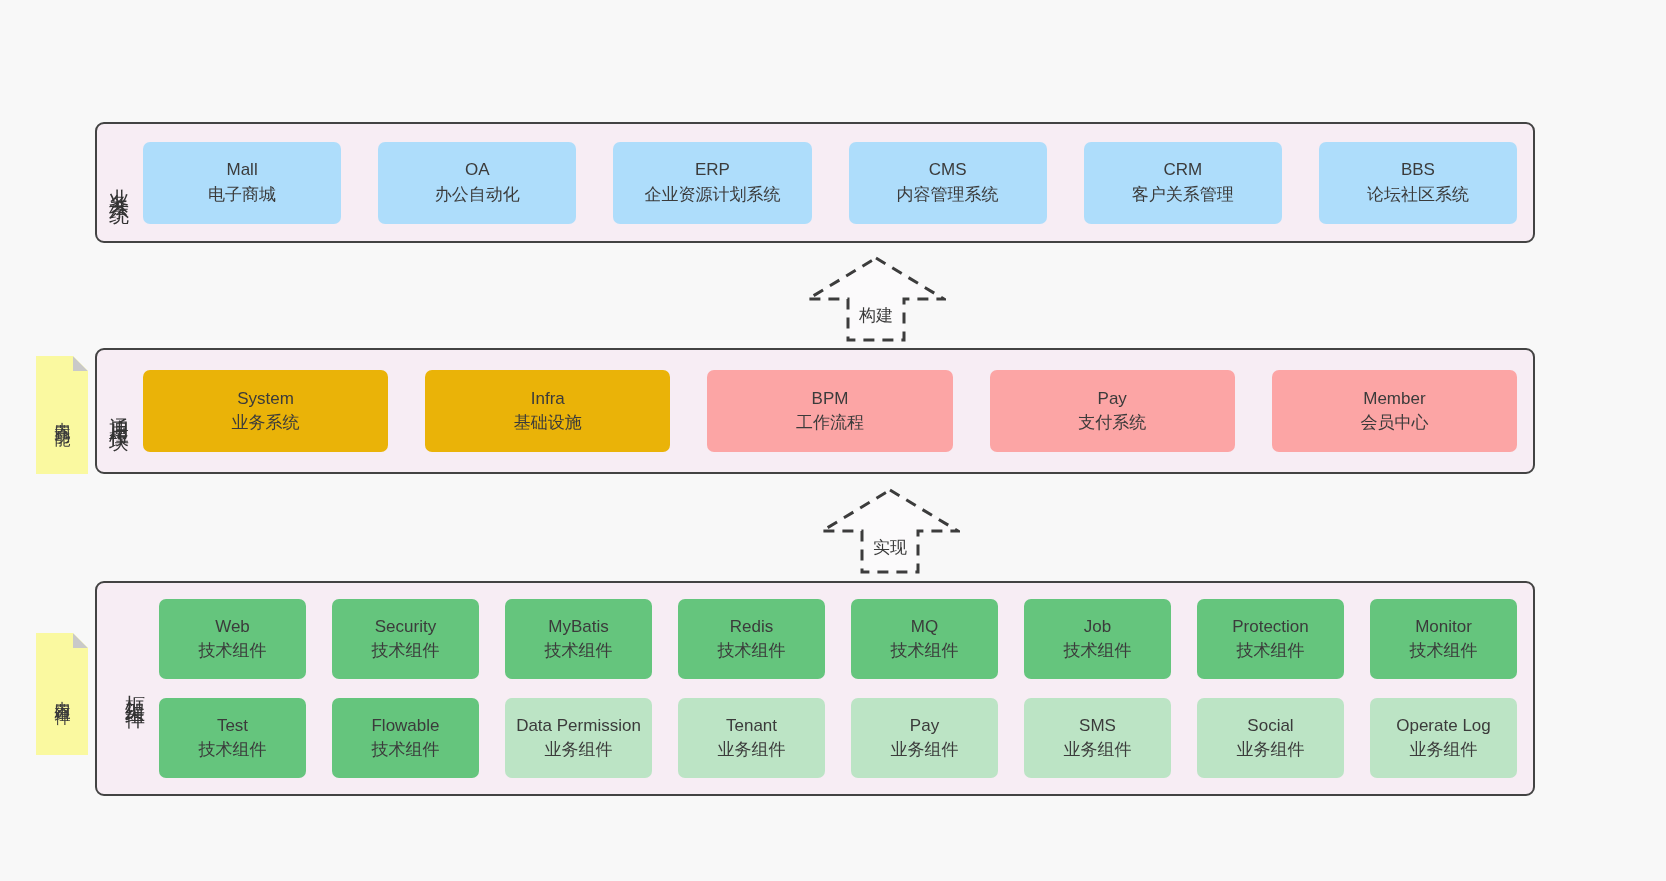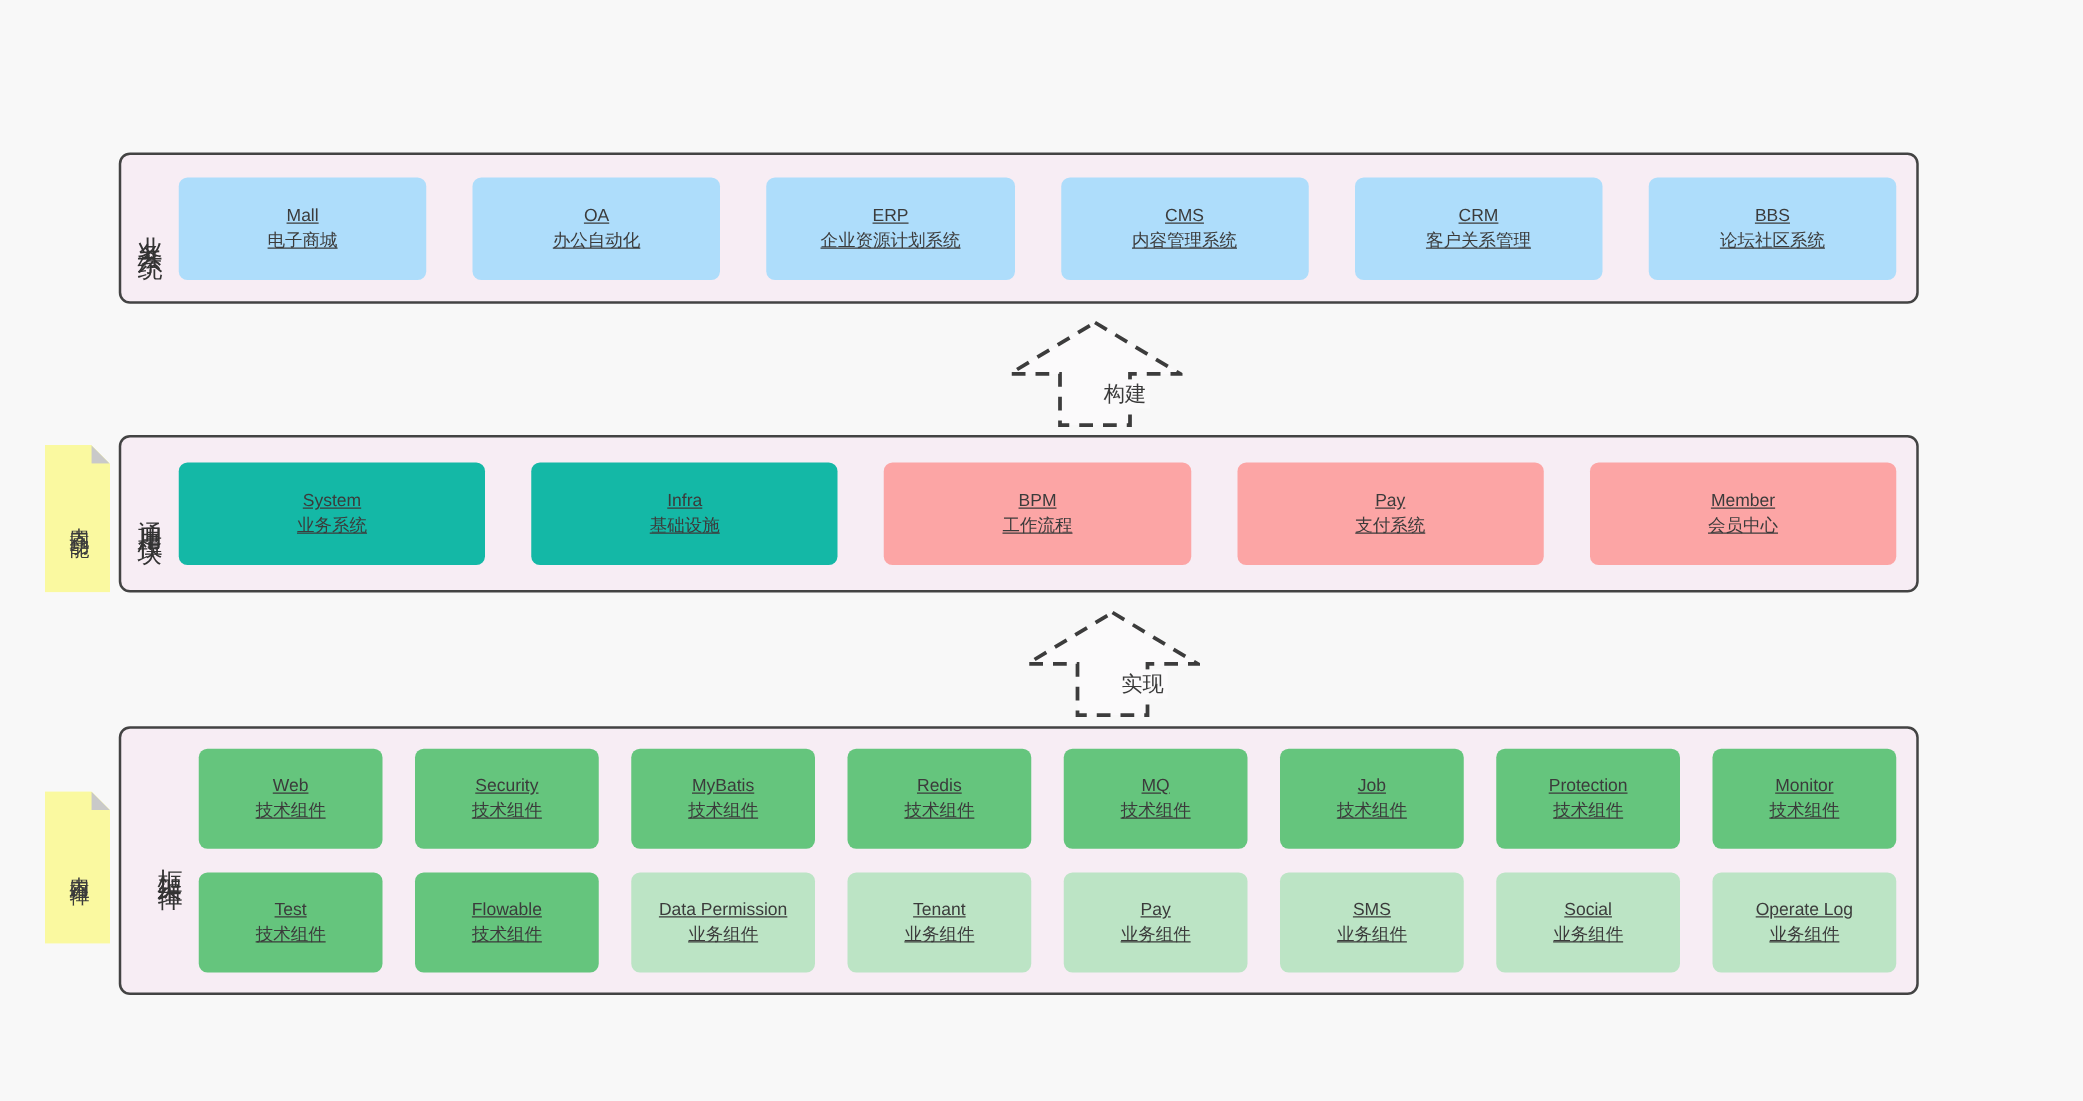--- a/index.html
+++ b/index.html
@@ -17,24 +17,24 @@
   #panel-modules    { top:348px; height:126px; }
   #panel-components { top:581px; height:215px;padding-left:16px; }
 
   .vlabel { flex:0 0 46px; display:flex; align-items:center; justify-content:center; align-self:stretch; }
   .vtext  { writing-mode:vertical-rl; text-orientation:upright; font-size:20px; letter-spacing:5px; color:#333; }
 
   .boxes { flex:1; display:flex; gap:37px; margin-right:16px; }
   .box {
     flex:1; height:82px; border-radius:7px;
     display:flex; flex-direction:column; align-items:center; justify-content:center;
-    text-align:center; font-size:14px; line-height:1.42; padding:2px 6px; box-sizing:border-box;text-decoration:underline;
+    text-align:center; font-size:17px; line-height:1.42; padding:2px 6px; box-sizing:border-box;
   }
   .blue   { background:#aeddfb; }
-  .red    { background:#14b8a6; }
+  .red    { background:#eab308; }
   .pink   { background:#fca5a5; }
   .green  { background:#65c57d; }
   .lgreen { background:#bce4c5; }
 
   .comp-col { flex:1; display:flex; flex-direction:column; gap:19px; margin-right:16px; }
   .comp-row { display:flex; gap:26px; }
   .comp-row .box { height:80px; }
 
   .tag {
     position:absolute; left:36px; width:52px; background:#faf9a0;
@@ -48,21 +48,21 @@
     clip-path:polygon(0 0, 100% 100%, 0 100%);
   }
   .tag-text { writing-mode:vertical-rl; text-orientation:upright; font-size:16px; letter-spacing:3px; color:#3b3b3b; }
 
   .arrow { position:absolute; width:140px; height:88px; }
   #arrow-build     { left:806px; top:255px; }
   #arrow-implement { left:820px; top:487px; }
   .arrow svg { display:block; width:100%; height:100%; }
   .arrow-label {
     position:absolute; left:50%; top:60px; transform:translate(-50%,-50%);
-    background:#fbfafb; padding:0 3px; font-size:17px; white-space:nowrap; color:#3b3b3b;margin-left:24px;
+    background:#fbfafb; padding:0 3px; font-size:17px; white-space:nowrap; color:#3b3b3b;
   }
 </style>
 </head>
 <body>
 
 <div class="panel" id="panel-business">
   <div class="vlabel">
       <span class="vtext">业务系统</span>
     </div>
   <div class="boxes">

